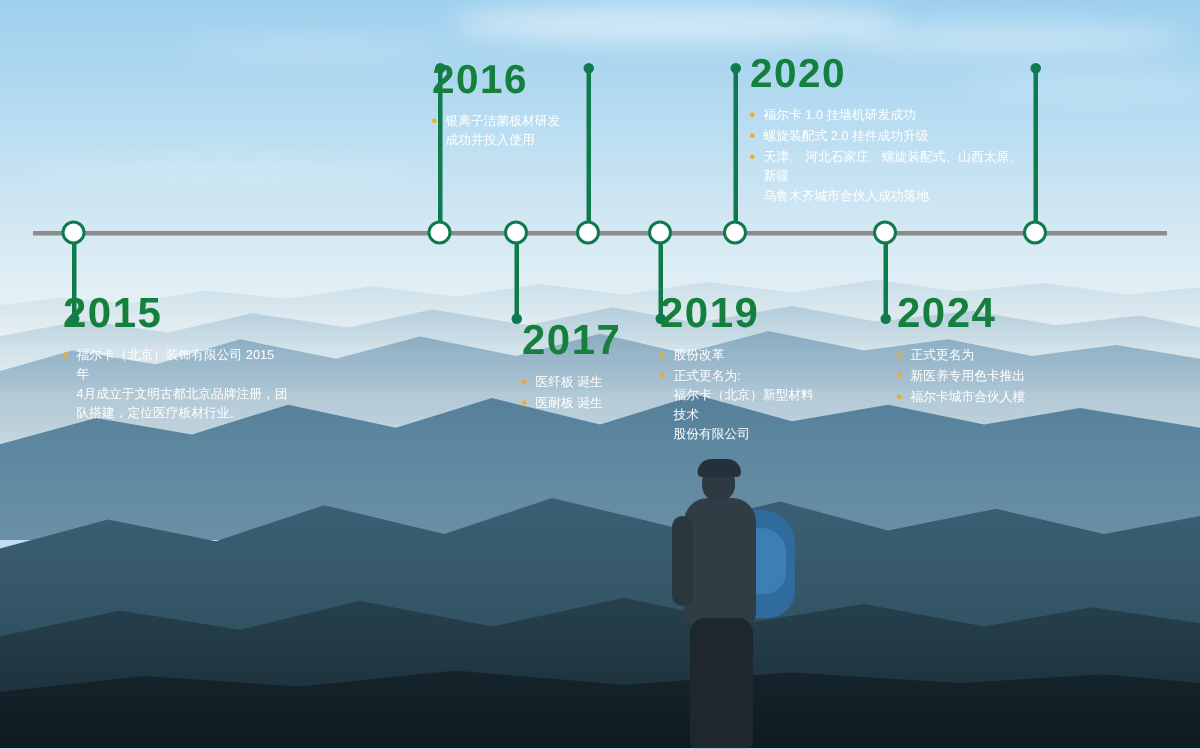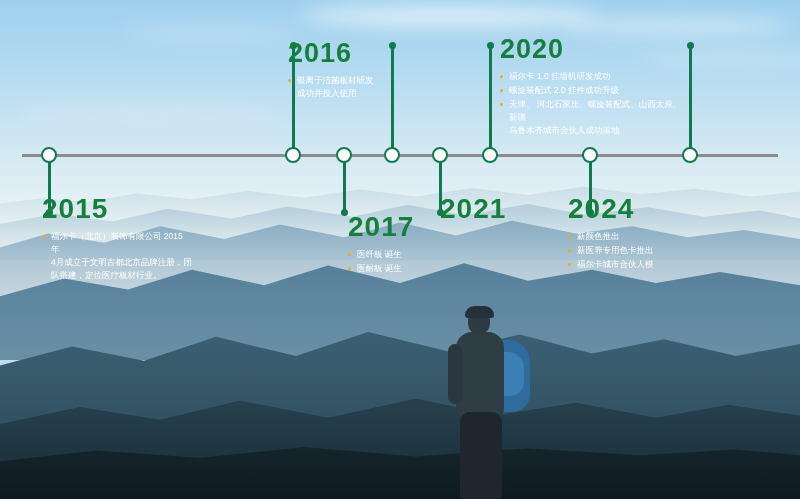--- a/index.html
+++ b/index.html
@@ -250,35 +250,41 @@
       <div class="block below" style="left: 348px; top: 213px; width: 80px;">
         <div class="year">2017</div>
         <div class="bullets">
           <div class="bullet">医纤板 诞生</div>
           <div class="bullet">医耐板 诞生</div>
         </div>
       </div>
       <div class="block above" style="left: 398px; top: 38px; width: 92px;">
       </div>
       <div class="block below" style="left: 440px; top: 195px; width: 110px;">
-        <div class="year">2021</div>
+        <div class="year">2019</div>
+        <div class="bullets">
+          <div class="bullet">股份改革</div>
+          <div class="bullet">正式更名为:
+福尔卡（北京）新型材料技术
+股份有限公司</div>
+        </div>
       </div>
       <div class="block above" style="left: 500px; top: 36px; width: 185px;">
         <div class="year">2020</div>
         <div class="bullets">
           <div class="bullet">福尔卡 1.0 挂墙机研发成功</div>
           <div class="bullet">螺旋装配式 2.0 挂件成功升级</div>
           <div class="bullet">天津、 河北石家庄、螺旋装配式、山西太原、新疆
 乌鲁木齐城市合伙人成功落地</div>
         </div>
       </div>
-      <div class="block below" style="left: 568px; top: 195px; width: 120px;">
+      <div class="block below" style="left: 598px; top: 195px; width: 120px;">
         <div class="year">2024</div>
         <div class="bullets">
-          <div class="bullet">新颜色推出</div>
+          <div class="bullet">正式更名为</div>
           <div class="bullet">新医养专用色卡推出</div>
           <div class="bullet">福尔卡城市合伙人模</div>
         </div>
       </div>
       <div class="block above" style="left: 694px; top: 38px; width: 100px;">
       </div>
     </div>
 
 </div>
 

